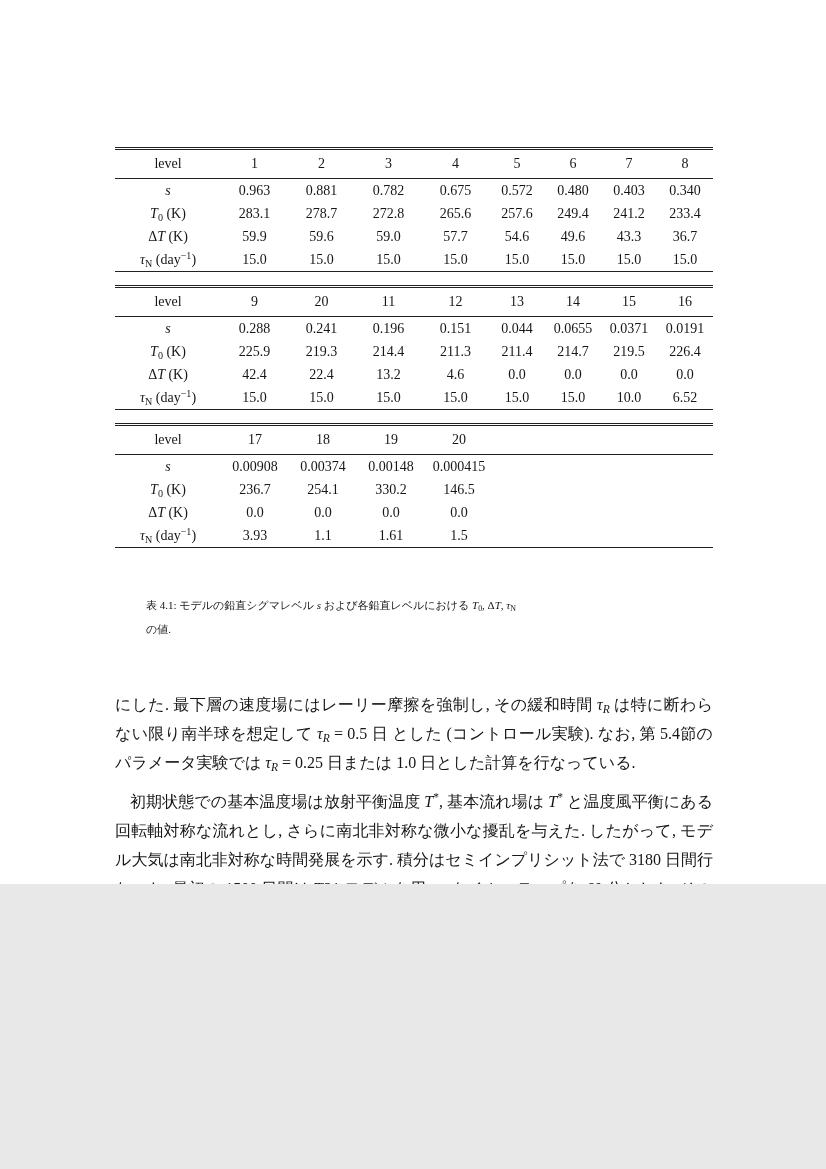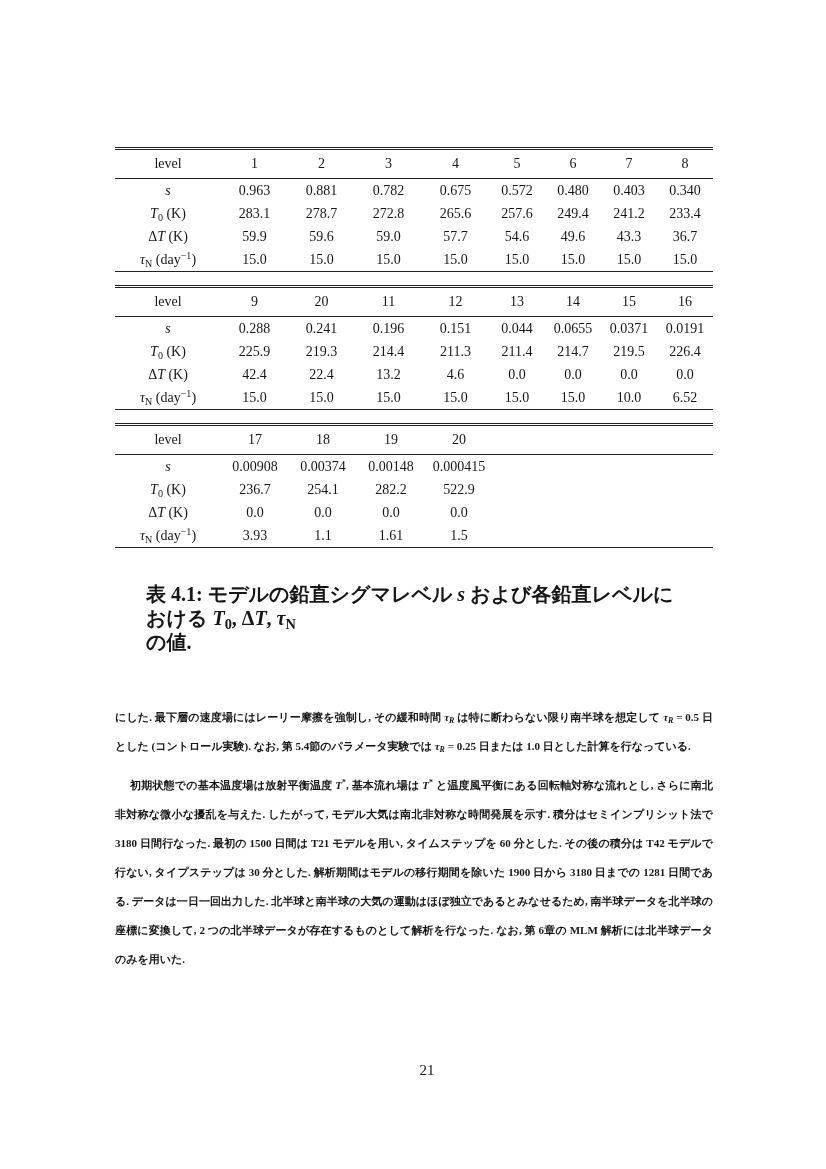--- a/index.html
+++ b/index.html
@@ -1,18 +1,18 @@
 <!DOCTYPE html>
 <html><head>
 <meta charset="utf-8">
 <style>
   html,body{margin:0;padding:0;background:#e8e8e8;}
   .page{
     position:relative;
-    width:826px;height:1169px;
+    width:826px;height:884px;
     background:#ffffff;
     font-family:"Liberation Serif","DejaVu Serif",serif;
     color:#161616;
     overflow:hidden;
   }
   .content{position:absolute;left:115px;top:147px;width:598px;}
   table.datatable{
     width:100%;
     border-collapse:collapse;
     table-layout:fixed;
@@ -27,37 +27,35 @@
     text-align:center;vertical-align:middle;
     font-weight:normal;padding:0;
   }
   table.datatable thead th{height:28px;}
   table.datatable tbody td{height:23px;}
   .it{font-style:italic;}
   sub,sup{font-size:72%;line-height:0;}
   sub{vertical-align:-0.25em;}
   sup{vertical-align:0.5em;}
   .caption{
-    margin-top:34px;
+    margin-top:45px;
     margin-left:31px;
     width:540px;
-    font-size:20px;
+    font-size:11px;
     line-height:24px;
     white-space:pre-wrap;
-    font-weight:bold;
   }
   p.body-text{
     margin:0;
     margin-top:49px;
     width:598px;
-    font-size:11px;
+    font-size:16px;
     line-height:29px;
     text-align:justify;
     text-justify:inter-character;
-    font-weight:bold;
   }
   p.body-text.follow{margin-top:10px;}
   p.body-text.indent{text-indent:15px;}
   .folio{
     position:absolute;
     left:0;right:0;top:1062px;
     text-align:center;
     font-size:15px;
     padding-left:28px;
   }
@@ -237,22 +235,22 @@
               <td>0.00908</td>
               <td>0.00374</td>
               <td>0.00148</td>
               <td>0.000415</td>
               <td></td>
             </tr>
             <tr>
               <td><span class="it">T</span><sub>0</sub><span>  (K)</span></td>
               <td>236.7</td>
               <td>254.1</td>
-              <td>282.2</td>
-              <td>522.9</td>
+              <td>330.2</td>
+              <td>146.5</td>
               <td></td>
             </tr>
             <tr>
               <td><span>Δ</span><span class="it">T</span><span>  (K)</span></td>
               <td>0.0</td>
               <td>0.0</td>
               <td>0.0</td>
               <td>0.0</td>
               <td></td>
             </tr>

